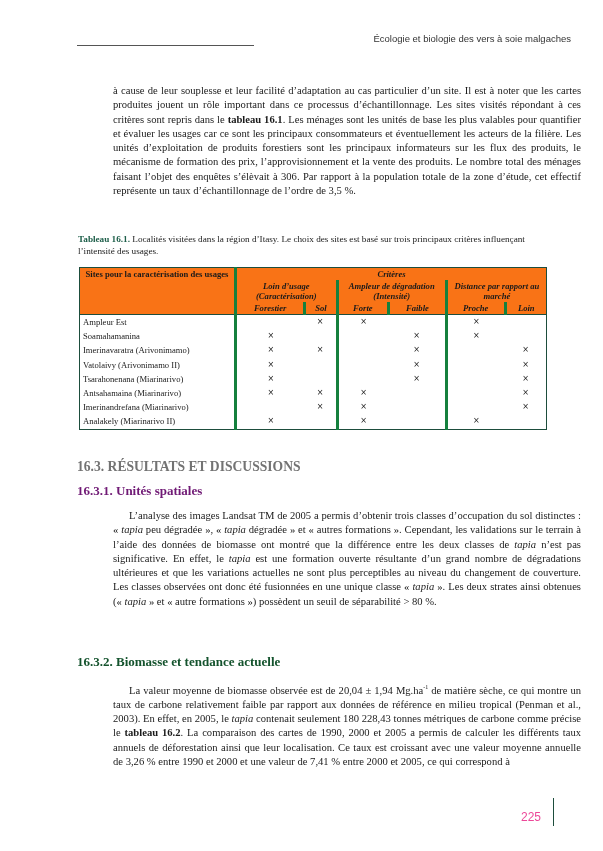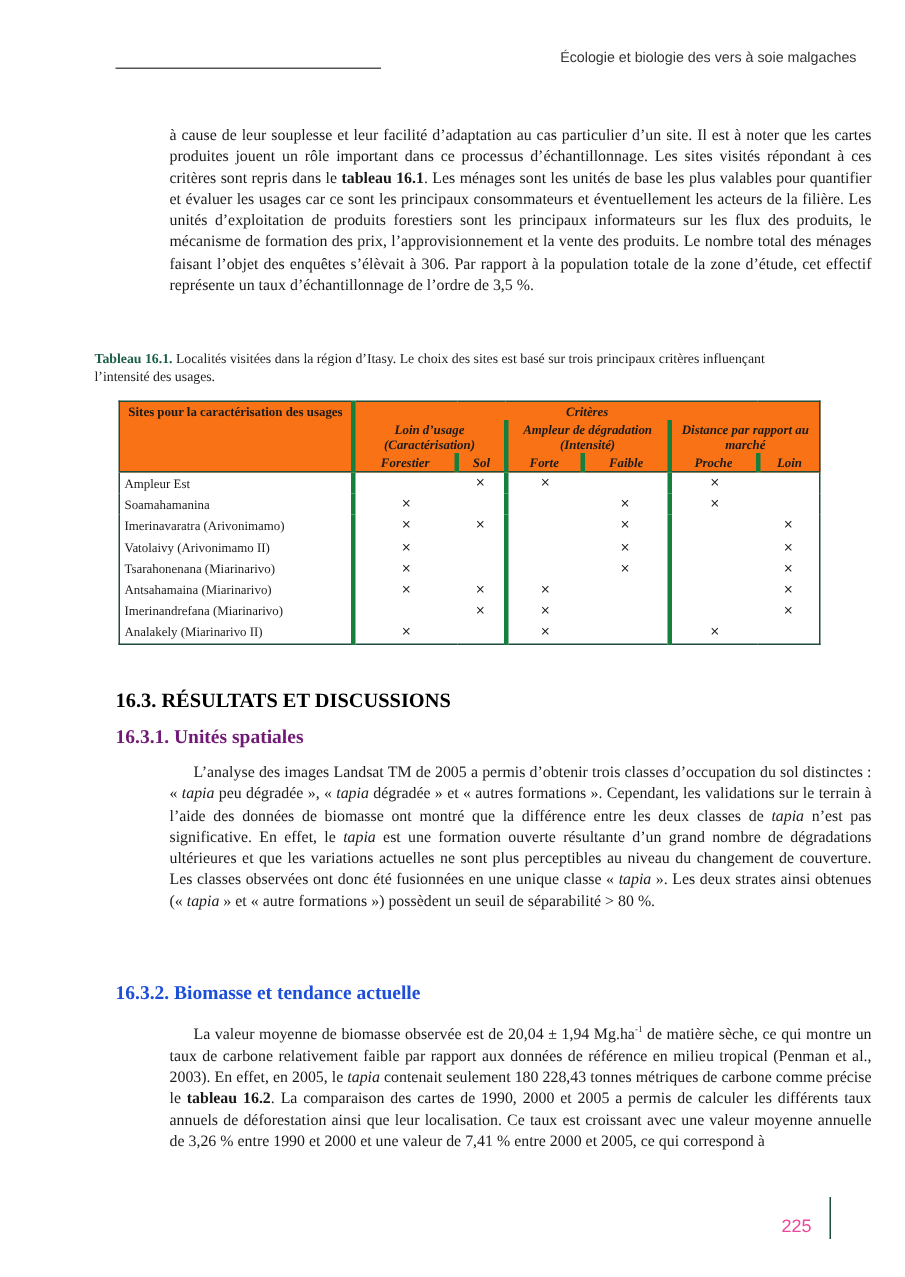--- a/index.html
+++ b/index.html
@@ -3,32 +3,32 @@
 <meta charset="utf-8">
 <style>
   html, body { margin: 0; padding: 0; background: #fff; }
   body { width: 603px; height: 851px; position: relative; overflow: hidden; font-family: "Liberation Serif", serif; color: #1a1a1a; }
   .hdr-rule { position: absolute; left: 77px; top: 45px; width: 177px; border-top: 1px solid #555; }
   .running-head { position: absolute; right: 32px; top: 33px; font-family: Liberation Sans, sans-serif; font-size: 9.5px; color: #333; padding-left: 32px; }
   .text { position: absolute; left: 77px; width: 468px; font-size: 10.6px; line-height: 14.3px; text-align: justify; margin-left: 36px; }
   .p1 { top: 84px; }
   .p1 p, .p2 p, .p3 p { margin: 0; }
   .indent { text-indent: 16px; }
-  .caption { position: absolute; left: 63px; top: 233px; width: 468px; font-size: 9.2px; line-height: 12px; }
+  .caption { position: absolute; left: 78px; top: 233px; width: 468px; font-size: 9.2px; line-height: 12px; }
   .caption .lbl { color: #1d5e49; font-weight: bold; }
   table.t { position: absolute; left: 79px; top: 267px; width: 468px; border-collapse: collapse; font-size: 8.6px; border: 1px solid #1d4d3c; }
   table.t th { background: #f97316; font-weight: bold; text-align: center; padding: 1px 2px; line-height: 10px; vertical-align: top; }
   table.t td { padding: 0 3px; height: 14.2px; line-height: 14px; }
   table.t td.x { text-align: center; font-family: "DejaVu Sans", sans-serif; font-size: 8px; }
   .bl { border-left: 3px solid #15803d; font-style: italic; }
   .bb { border-bottom: 1px solid #1d4d3c; }
   .sec { position: absolute; left: 77px; font-weight: bold; }
-  .h2 { top: 459px; font-size: 13.6px; color: #000000; }
+  .h2 { top: 459px; font-size: 13.6px; color: #737373; }
   .h3a { top: 483px; font-size: 13px; color: #701a75; }
-  .h3b { top: 654px; font-size: 13px; color: #1d4ed8; }
+  .h3b { top: 654px; font-size: 13px; color: #14532d; }
   .p2 { top: 509px; }
   .p3 { top: 680px; }
   .pageno { position: absolute; left: 521px; top: 810px; font-family: "Liberation Sans", sans-serif; font-size: 12px; color: #ec4899; }
   .pagebar { position: absolute; left: 553px; top: 798px; height: 28px; border-left: 1.5px solid #1d4d3c; }
 </style>
 </head>
 <body>
 
 <div class="hdr-rule"></div>
 <div class="running-head">Écologie et biologie des vers à soie malgaches</div>

